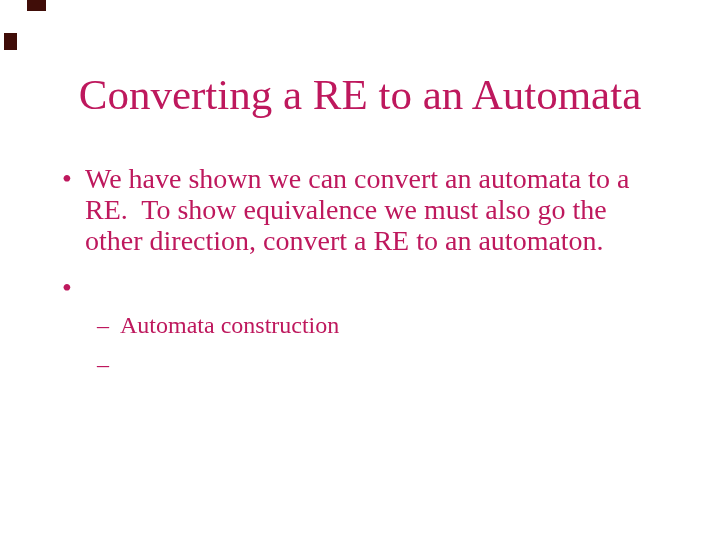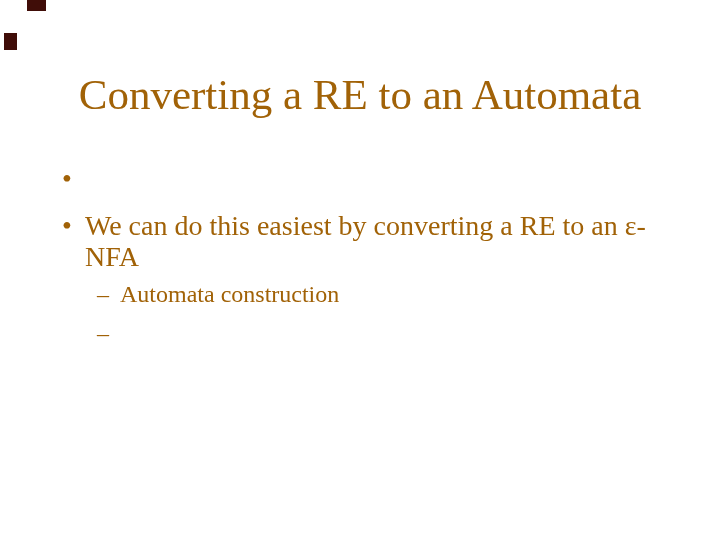--- a/index.html
+++ b/index.html
@@ -7,21 +7,21 @@
     padding: 0;
     background: #ffffff;
   }
   .slide {
     position: relative;
     width: 720px;
     height: 540px;
     background: #ffffff;
     overflow: hidden;
     font-family: "Liberation Serif", "DejaVu Serif", serif;
-    color: #a16207;
+    color: #be185d;
   }
   .artifact {
     position: absolute;
     background: #400d08;
   }
   .artifact-top {
     left: 27px;
     top: 0px;
     width: 19px;
     height: 11px;
@@ -80,26 +80,27 @@
 
   <div class="artifact artifact-top"></div>
   <div class="artifact artifact-left"></div>
 
   <h1 class="title">Converting a RE to an Automata</h1>
 
   <div class="body-box">
 
     <div class="item l1 item-1">
       <span class="marker">•</span>
+      <div class="txt">We have shown we can convert an automata to a
+RE.  To show equivalence we must also go the
+other direction, convert a RE to an automaton.</div>
     </div>
 
     <div class="item l1 item-2">
       <span class="marker">•</span>
-      <div class="txt">We can do this easiest by converting a RE to an ε-
-NFA</div>
     </div>
 
     <div class="item l2 item-3">
       <span class="marker">–</span>
       <div class="txt">Automata construction</div>
     </div>
 
     <div class="item l2 item-4">
       <span class="marker">–</span>
     </div>

